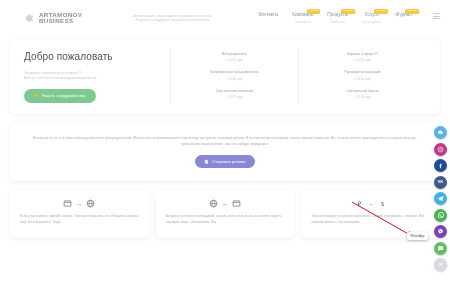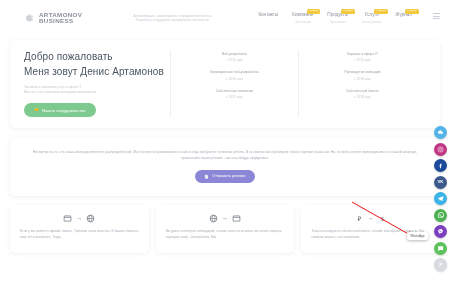--- a/index.html
+++ b/index.html
@@ -259,21 +259,20 @@
       <i></i>
       <i></i>
       <i></i>
     </div>
   </div>
 
   <div class="hero">
     <div class="hero-left">
       <div class="hero-title">
         <div>Добро пожаловать</div>
-        <div>Меня зовут Денис Артамонов</div>
       </div>
       <div class="hero-sub">
         <span>Занимаюсь оказанием услуг в сфере IT</span>
         <span>Вместе с собственными командами специалистов</span>
       </div>
       <button class="cta">
         <span class="glyph">🤝</span>
         <span>Начать сотрудничество</span>
       </button>
     </div>

